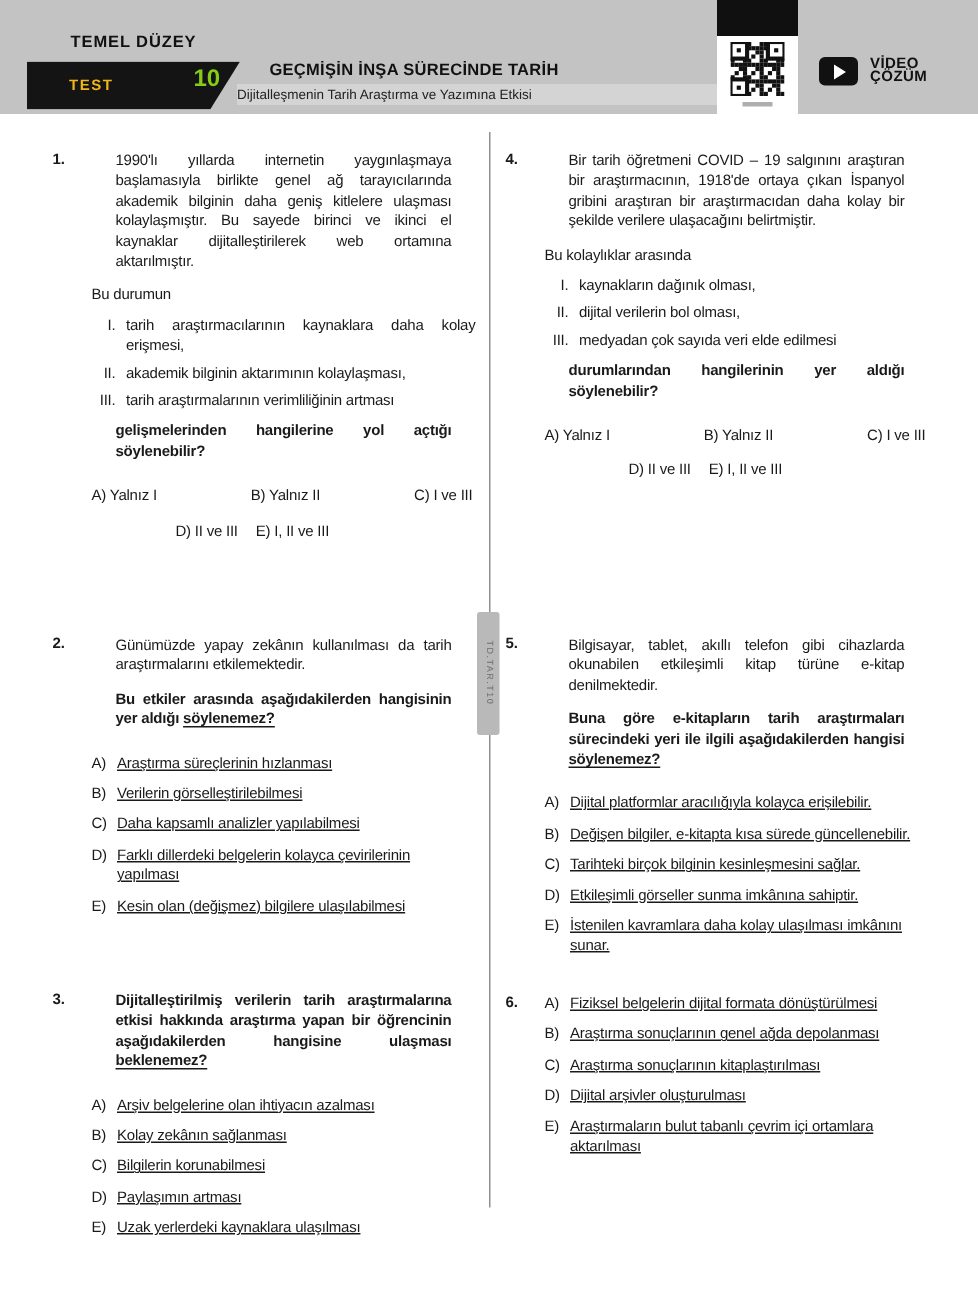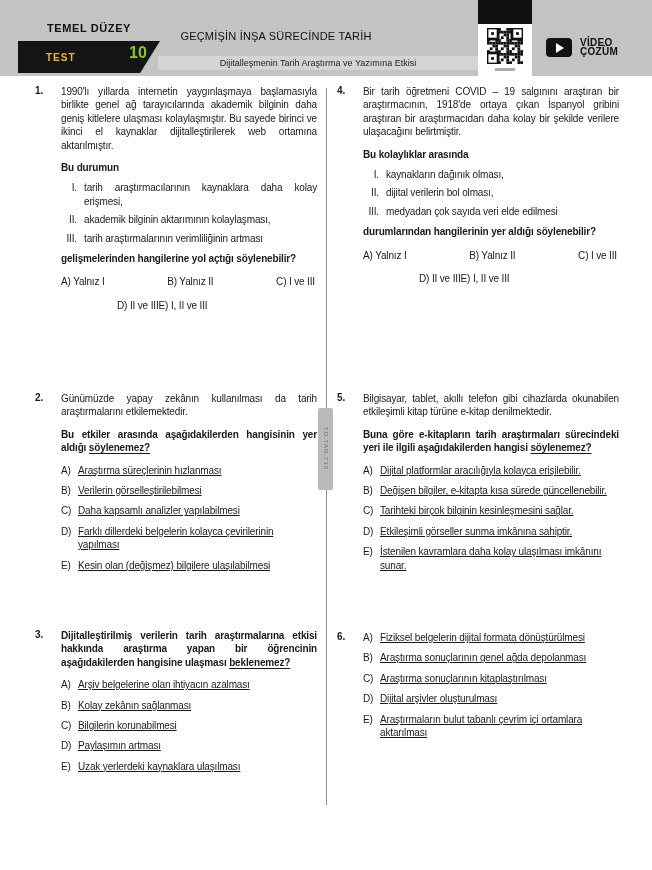--- a/index.html
+++ b/index.html
@@ -6,24 +6,24 @@
   .page{position:relative;width:652px;height:870px;background:#ffffff;overflow:hidden;
         font-family:"Liberation Sans",sans-serif;color:#1a1a1a;}
 
   
   .hdr{position:absolute;left:0;top:0;width:652px;height:76px;background:#c3c3c3;}
   .level{position:absolute;left:47px;top:22px;font-size:11px;font-weight:bold;letter-spacing:.6px;color:#111;}
   .banner{position:absolute;left:18px;top:41px;width:142px;height:32px;background:#141414;
           clip-path:polygon(0 0,100% 0,86% 100%,0 100%);}
   .banner .tw{position:absolute;left:28px;top:11px;font-size:10px;font-weight:bold;color:#f2b418;letter-spacing:1px;}
   .banner .tn{position:absolute;left:70px;top:3px;font-size:16px;font-weight:bold;color:#84cc16;margin-left:41px;}
-  .title{position:absolute;left:120px;top:30px;width:312px;text-align:center;
-         font-size:11px;font-weight:normal;color:#111;letter-spacing:.2px;}
+  .title{position:absolute;left:120px;top:41px;width:312px;text-align:center;
+         font-size:11px;font-weight:bold;color:#111;letter-spacing:.2px;}
   .substrip{position:absolute;left:158px;top:56px;width:320px;height:14px;background:#d4d4d4;
-            display:flex;align-items:center;justify-content:center;font-size:9px;color:#222;}
+            display:flex;align-items:center;justify-content:flex-start;font-size:9px;color:#222;}
   .qrblack{position:absolute;left:478px;top:0;width:54px;height:24px;background:#101010;}
   .qrpanel{position:absolute;left:478px;top:24px;width:54px;height:52px;background:#ffffff;}
   .qrpanel svg{position:absolute;left:9px;top:4px;}
   .qrsmudge{position:absolute;left:17px;bottom:5px;width:20px;height:3px;background:#9a9a9a;opacity:.8;}
   .playbtn{position:absolute;left:546px;top:38px;width:26px;height:19px;background:#111;border-radius:4px;
            display:flex;align-items:center;justify-content:center;}
   .playtri{width:0;height:0;border-left:8px solid #fff;border-top:5px solid transparent;border-bottom:5px solid transparent;margin-left:2px;}
   .vlabel{position:absolute;left:580px;top:38px;font-size:10px;font-weight:bold;line-height:9px;color:#111;letter-spacing:.3px;}
 
   
@@ -34,33 +34,33 @@
 
   
   .col{position:absolute;top:85px;width:282px;}
   #col-0{left:35px;}
   #col-1{left:337px;}
   .q{position:relative;padding-left:26px;}
   .col .q:nth-child(1){height:307px;}
   .col .q:nth-child(2){height:230px;}
   .q-num{position:absolute;left:0;top:0;font-size:10px;font-weight:bold;}
   .q-body{font-size:10px;line-height:13.4px;letter-spacing:-.15px;text-align:justify;}
-  .q-body p{margin:0;}
+  .q-body p{margin:16px;}
   .intro{margin-bottom:9px !important;}
-  .lead{font-weight:bold;margin:9px 0 7px 0 !important;}
+  .lead{font-weight:normal;margin:9px 0 7px 0 !important;}
   .roman{display:flex;margin:5px 0;}
   .rlabel{flex:none;width:16px;text-align:right;margin-right:7px;}
   .rtext{flex:1;text-align:justify;}
   .stem{font-weight:bold;margin-top:7px !important;}
   .ul{text-decoration:underline;text-underline-offset:2px;}
   .opt{display:flex;margin:7px 0;}
   .opt:first-of-type{margin-top:9px;}
   .olabel{flex:none;width:17px;}
   .otext{flex:1;text-align:left;text-decoration:underline;}
-  .optrow{display:flex;margin-top:10px;}
+  .optrow{display:flex;margin-top:10px;gap:12px;}
   .optrow1{justify-content:space-between;padding-right:2px;}
   .optrow2{padding-left:56px;}
 </style>
 </head>
 <body>
 
 <div class="page">
 
   <div class="hdr">
     <div class="level">TEMEL DÜZEY</div>

